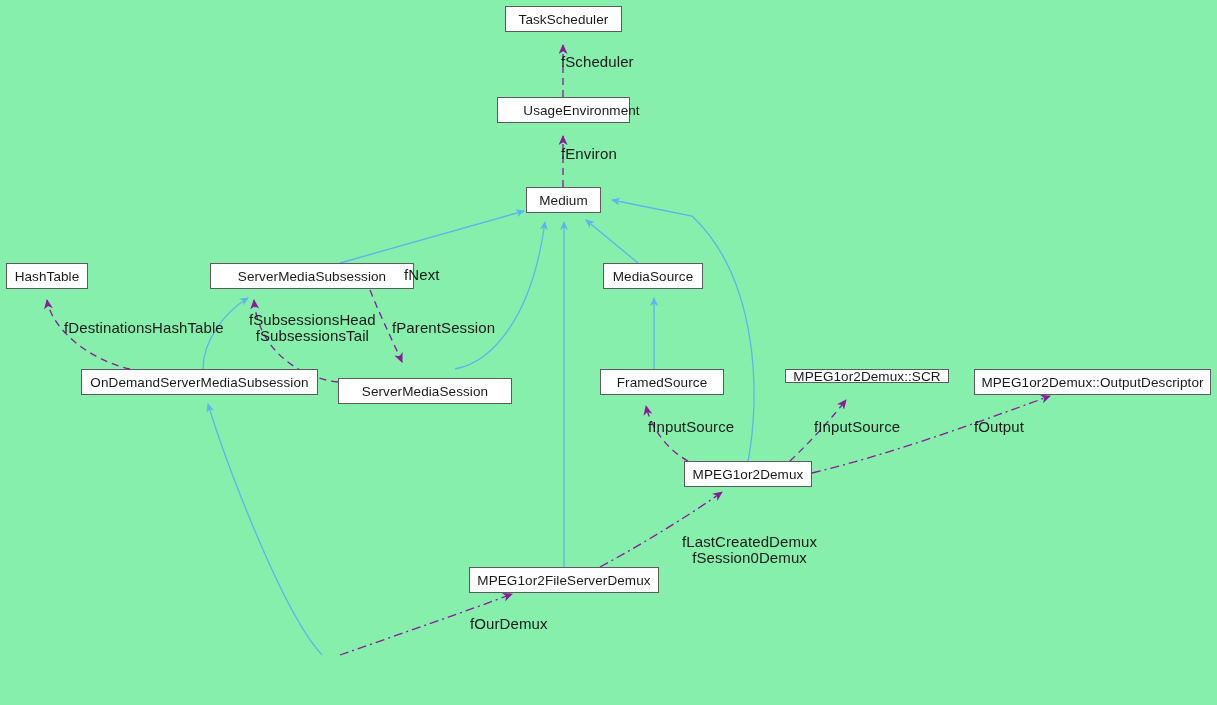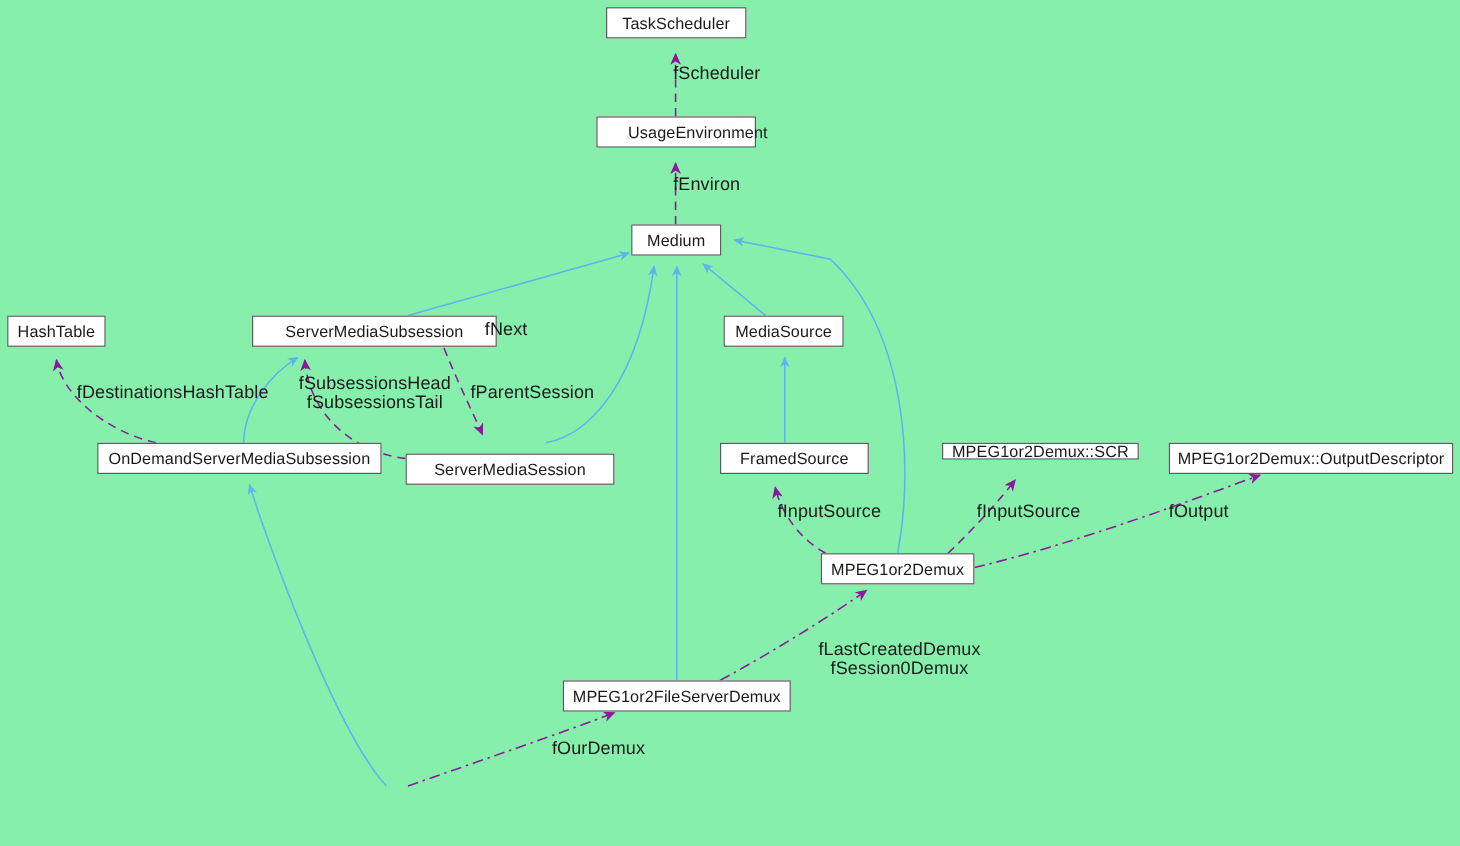--- a/index.html
+++ b/index.html
@@ -182,15 +182,15 @@
 
   <div class="edge-label" style="left:648px; top:419px;"><span>fInputSource</span></div>
 
   <div class="edge-label" style="left:814px; top:419px;"><span>fInputSource</span></div>
 
   <div class="edge-label" style="left:974px; top:419px;"><span>fOutput</span></div>
 
   <div class="edge-label center" style="left:682px; top:510px;margin-top:24px;"><span>fLastCreatedDemux
 fSession0Demux</span></div>
 
-  <div class="edge-label" style="left:460px; top:616px;"><span>fOurDemux</span></div>
+  <div class="edge-label" style="left:470px; top:616px;"><span>fOurDemux</span></div>
 
 </div>
 
 </body></html>

